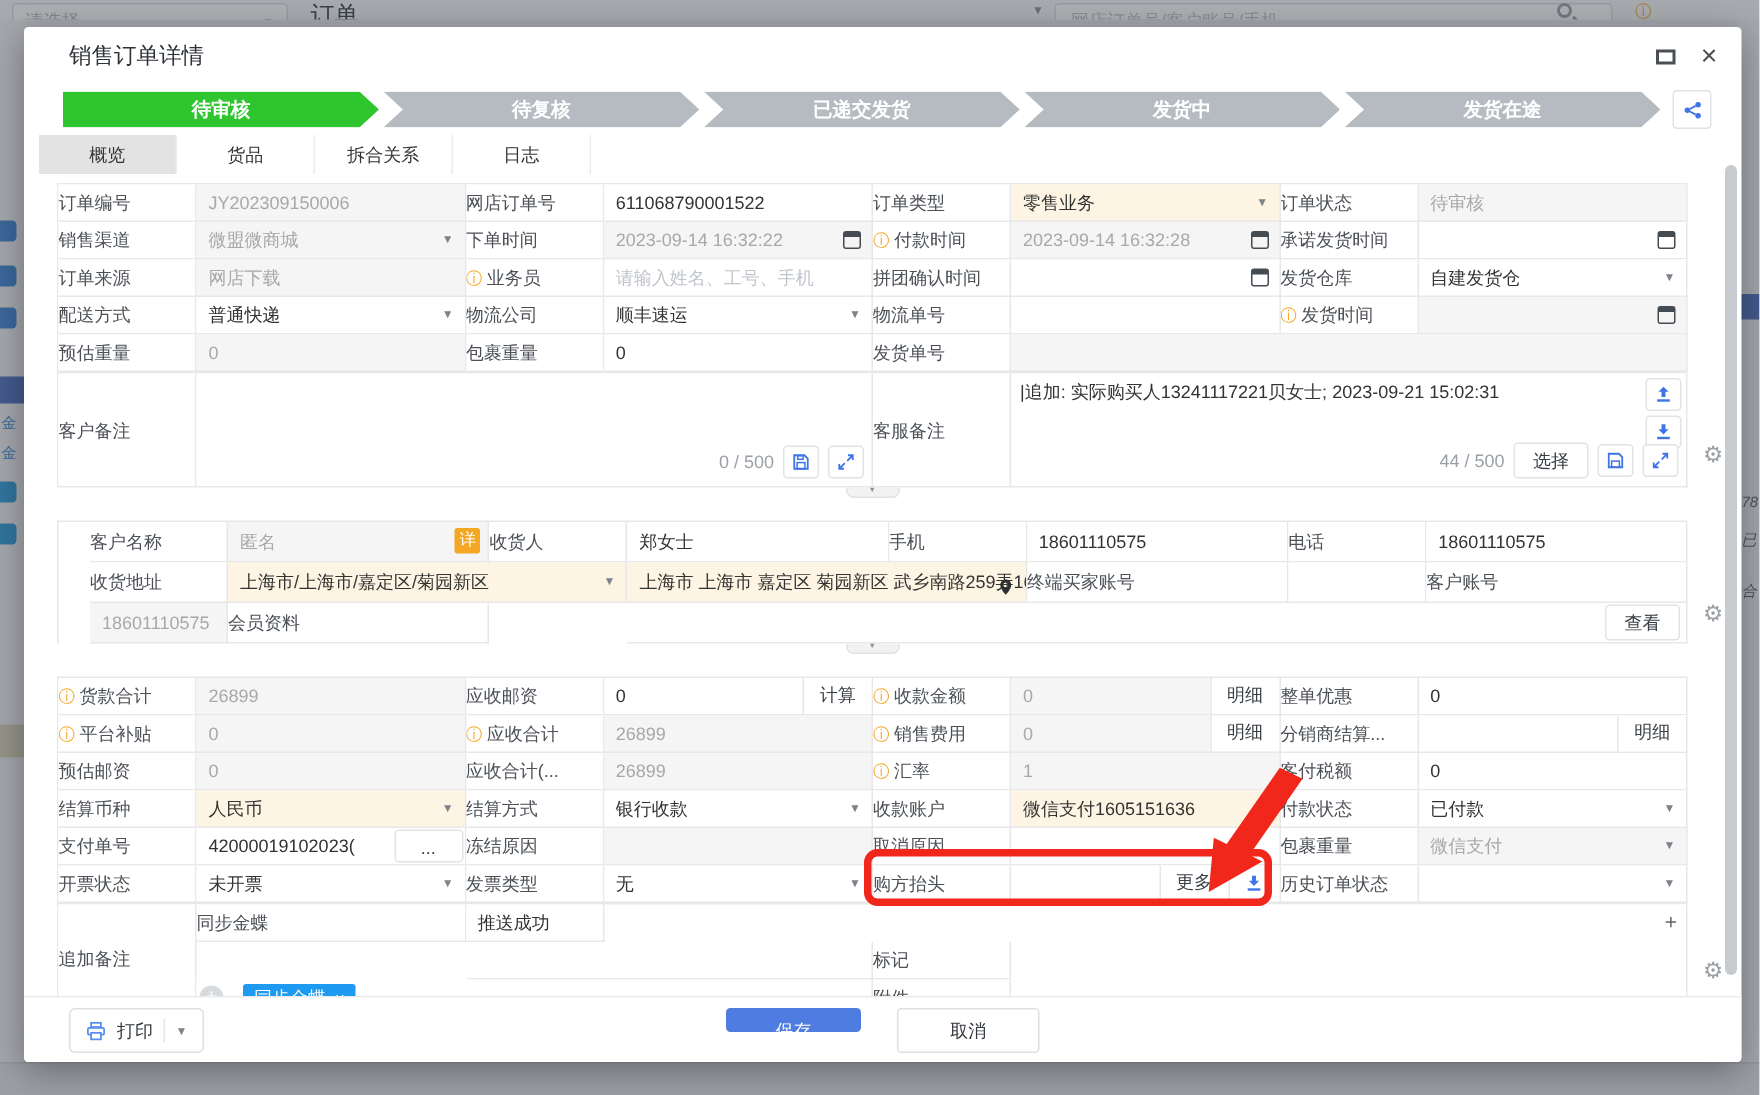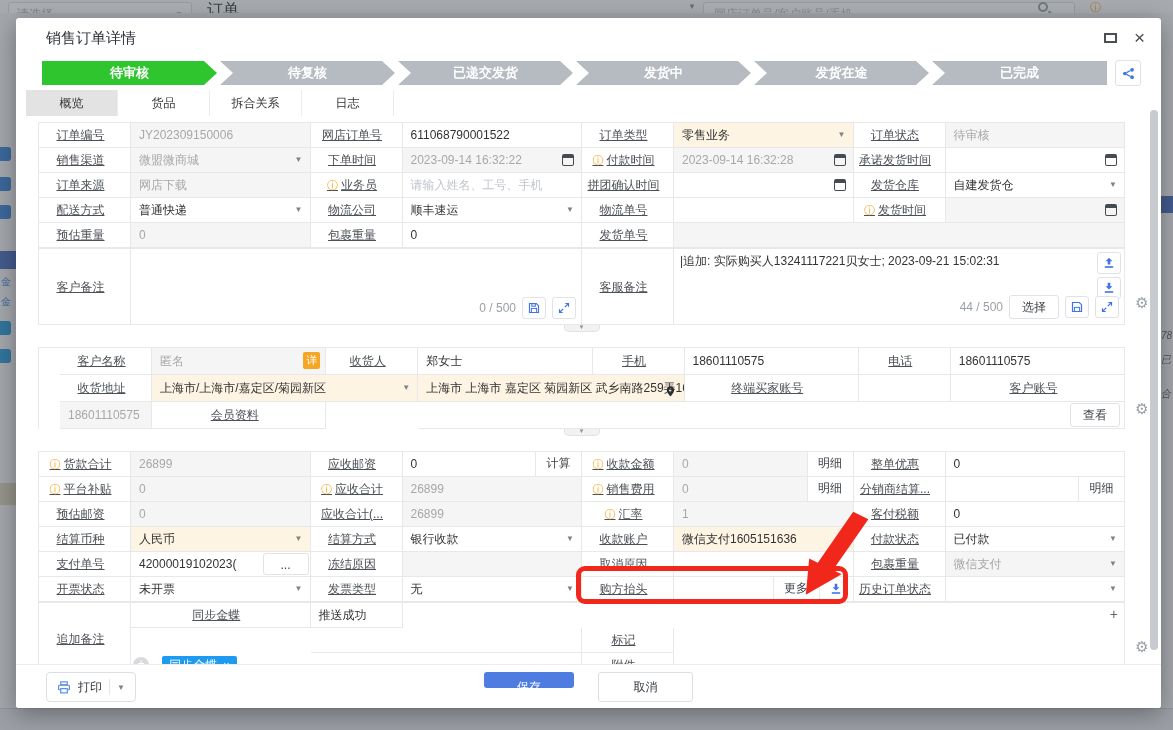--- a/index.html
+++ b/index.html
@@ -41,21 +41,21 @@
 
   .tabs { display:flex; margin:4px 0 0 10px; height:26px; }
   .tab { width:92px; text-align:center; line-height:26px; background:#fff; border-right:1px solid #ececec; color:#333; cursor:pointer; }
   .tab.active { background:#e3e3e3; }
 
   .content { position:relative; margin:6px 36px 0 22px; height:548px; }
   .tbl { display:grid; grid-template-columns:92px 1fr 92px 1fr 92px 1fr 92px 1fr; border-top:1px solid #e8e8e8; border-left:1px solid #e8e8e8; }
   .tbl > div { border-right:1px solid #e8e8e8; border-bottom:1px solid #e8e8e8; position:relative; overflow:hidden; background:#fff; }
   .r25 { grid-auto-rows:25px; }
   .r27 { grid-auto-rows:27px;padding-left:21px; }
-  .lb { text-align:center; padding-right:8px; line-height:24px; color:#4c5157; white-space:nowrap;text-decoration:underline; }
+  .lb { text-align:left; padding-right:8px; line-height:24px; color:#4c5157; white-space:nowrap; }
   .vl { padding-left:8px; line-height:24px; color:#333; white-space:nowrap; }
   .ro { background:#f5f5f5 !important; color:#a8a8a8; }
   .yl { background:#fdf4e3 !important; }
   .ph { color:#c0c4cc; }
   .caret { position:absolute; right:7px; top:0; line-height:24px; font-size:8px; color:#7d838b; }
   .ic-i { color:#f5a623; font-size:11px; margin-right:3px; }
   .ic-cal { position:absolute; right:7px; top:6px; width:12px; height:12px; border:1px solid #454b52; border-top:4px solid #454b52; border-radius:2px; }
   .inbtn { position:absolute; right:0; top:0; bottom:0; width:46px; background:#fff; border-left:1px solid #e8e8e8; text-align:center; line-height:23px; color:#3a3f45; cursor:pointer; }
   .iconbtn { position:absolute; top:0; bottom:0; width:34px; background:#fff; border-left:1px solid #e8e8e8; display:flex; align-items:center; justify-content:center; cursor:pointer; }
   .sqbtn { width:24px; height:22px; background:#fff; border:1px solid #dfe2e6; border-radius:3px; display:flex; align-items:center; justify-content:center; cursor:pointer; }
@@ -128,21 +128,20 @@
       <div class="win-close">×</div>
     </div>
 
     <div class="steps-row">
       <div class="steps">
         <div class="step first active">待审核</div>
         <div class="step">待复核</div>
         <div class="step">已递交发货</div>
         <div class="step">发货中</div>
         <div class="step">发货在途</div>
-        <div class="step last">已完成</div>
       </div>
       <div class="share-btn">
         <svg width="13" height="13" viewBox="0 0 12 12">
             <circle cx="9.3" cy="2.6" r="1.7" fill="#3f74e8"></circle>
             <circle cx="2.7" cy="6" r="1.7" fill="#3f74e8"></circle>
             <circle cx="9.3" cy="9.4" r="1.7" fill="#3f74e8"></circle>
             <path d="M4.2 5.2 L7.8 3.3 M4.2 6.8 L7.8 8.7" stroke="#3f74e8" stroke-width="1.1"></path>
           </svg>
       </div>
     </div>

